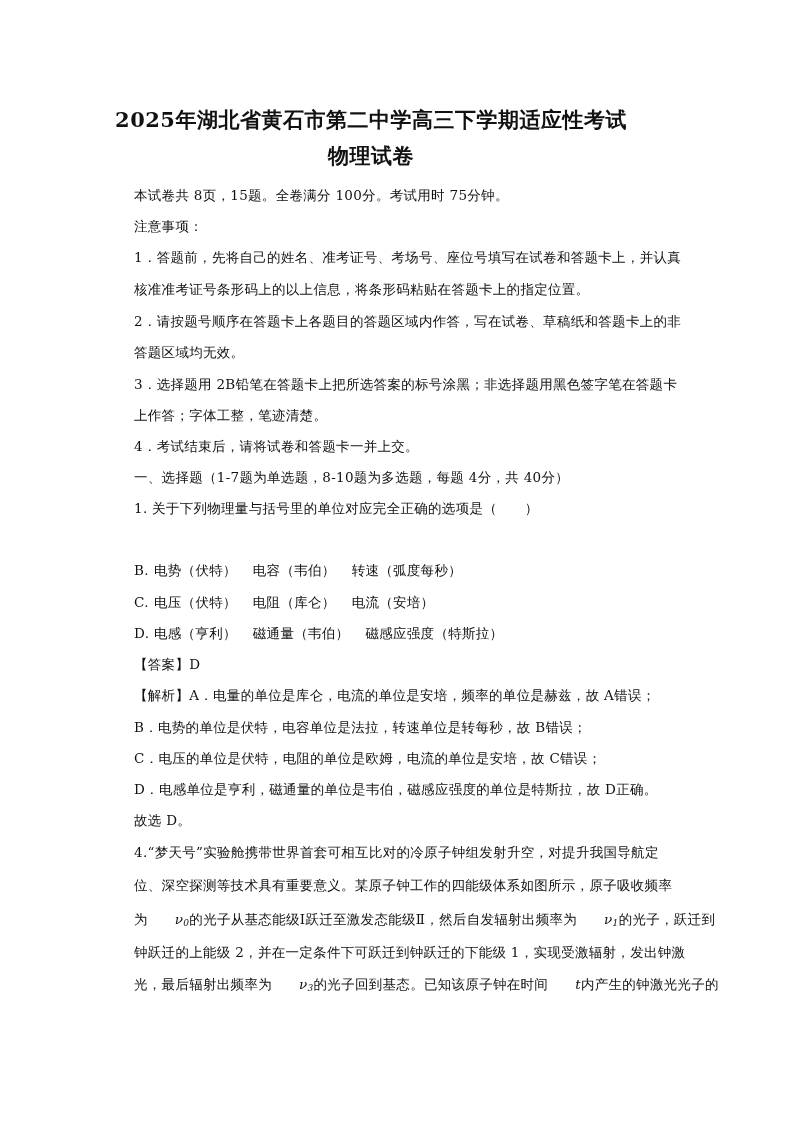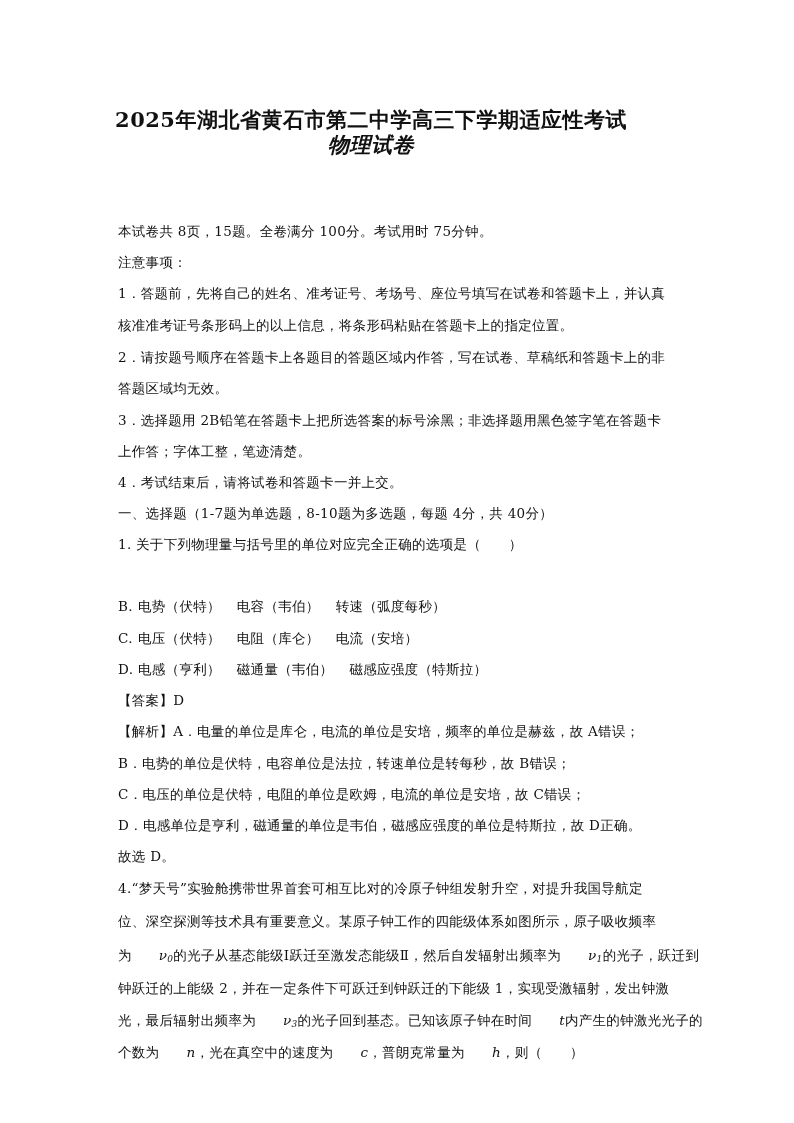--- a/index.html
+++ b/index.html
@@ -2,23 +2,23 @@
 <html><head>
 <meta charset="utf-8">
 <style>
   html, body { margin: 0; padding: 0; background: #ffffff; }
   body { width: 794px; height: 1123px; position: relative; overflow: hidden;
          font-family: "DejaVu Serif", "Liberation Serif", serif; color: #111; }
   .page { position: absolute; left: 0; top: 0; width: 794px; height: 1123px; }
   .title { position: absolute; left: 0; width: 742px; text-align: center;
            font-weight: bold; font-size: 21px; letter-spacing: 0.5px; }
   .t1 { top: 106px; }
-  .t2 { top: 131px; font-style: italic; }
-  .line { position: absolute; left: 118px; width: 560px; font-size: 13.5px;
-          white-space: nowrap; line-height: 18px; letter-spacing: 0.3px; margin-top: 36px; }
+  .t2 { top: 142px; }
+  .line { position: absolute; left: 134px; width: 560px; font-size: 13.5px;
+          white-space: nowrap; line-height: 18px; letter-spacing: 0.3px; }
   .opt span.gap { display: inline-block; width: 16px; }
   .opt .lbl { display: inline-block; width: 20px; }
   .sym { font-style: italic; font-family: "DejaVu Serif", serif; padding-left: 27px; }
   sub { font-size: 9px; vertical-align: -2px; }
   .bold { font-weight: normal; }
 </style>
 </head>
 <body>
 
 <div class="page">
@@ -63,17 +63,14 @@
 
   <div class="line" style="top:843px">4.“梦天号”实验舱携带世界首套可相互比对的冷原子钟组发射升空，对提升我国导航定</div>
   <div class="line" style="top:876px">位、深空探测等技术具有重要意义。某原子钟工作的四能级体系如图所示，原子吸收频率</div>
   <div class="line" style="top:910px">
     <span>为</span><span class="sym"><span>ν</span><sub>0</sub></span><span>的光子从基态能级Ⅰ跃迁至激发态能级Ⅱ，然后自发辐射出频率为</span><span class="sym"><span>ν</span><sub>1</sub></span><span>的光子，跃迁到</span>
   </div>
   <div class="line" style="top:943px">钟跃迁的上能级 2，并在一定条件下可跃迁到钟跃迁的下能级 1，实现受激辐射，发出钟激</div>
   <div class="line" style="top:975px">
     <span>光，最后辐射出频率为</span><span class="sym"><span>ν</span><sub>3</sub></span><span>的光子回到基态。已知该原子钟在时间</span><span class="sym">t</span><span>内产生的钟激光光子的</span>
   </div>
-  <div class="line" style="top:1007px">
-    <span>个数为</span><span class="sym">n</span><span>，光在真空中的速度为</span><span class="sym">c</span><span>，普朗克常量为</span><span class="sym">h</span><span>，则（　　）</span>
-  </div>
 
 </div>
 
 </body></html>

